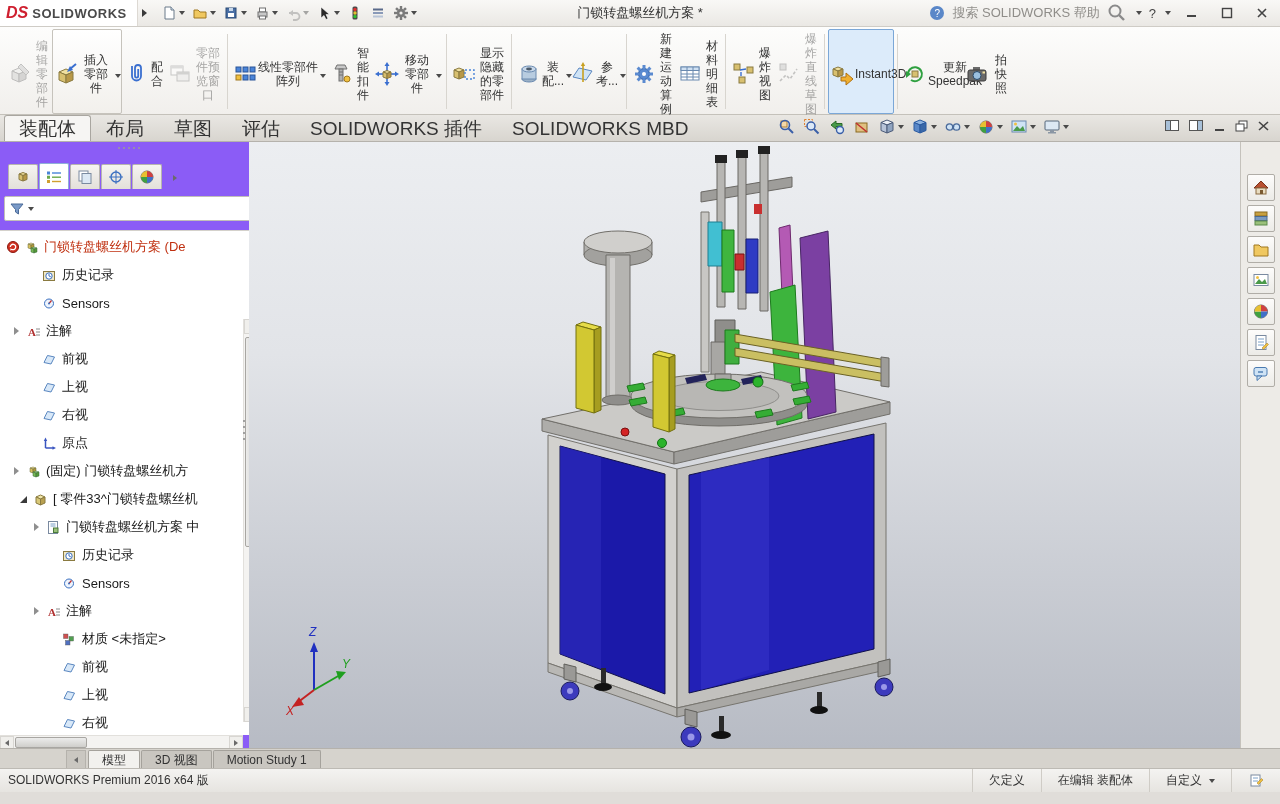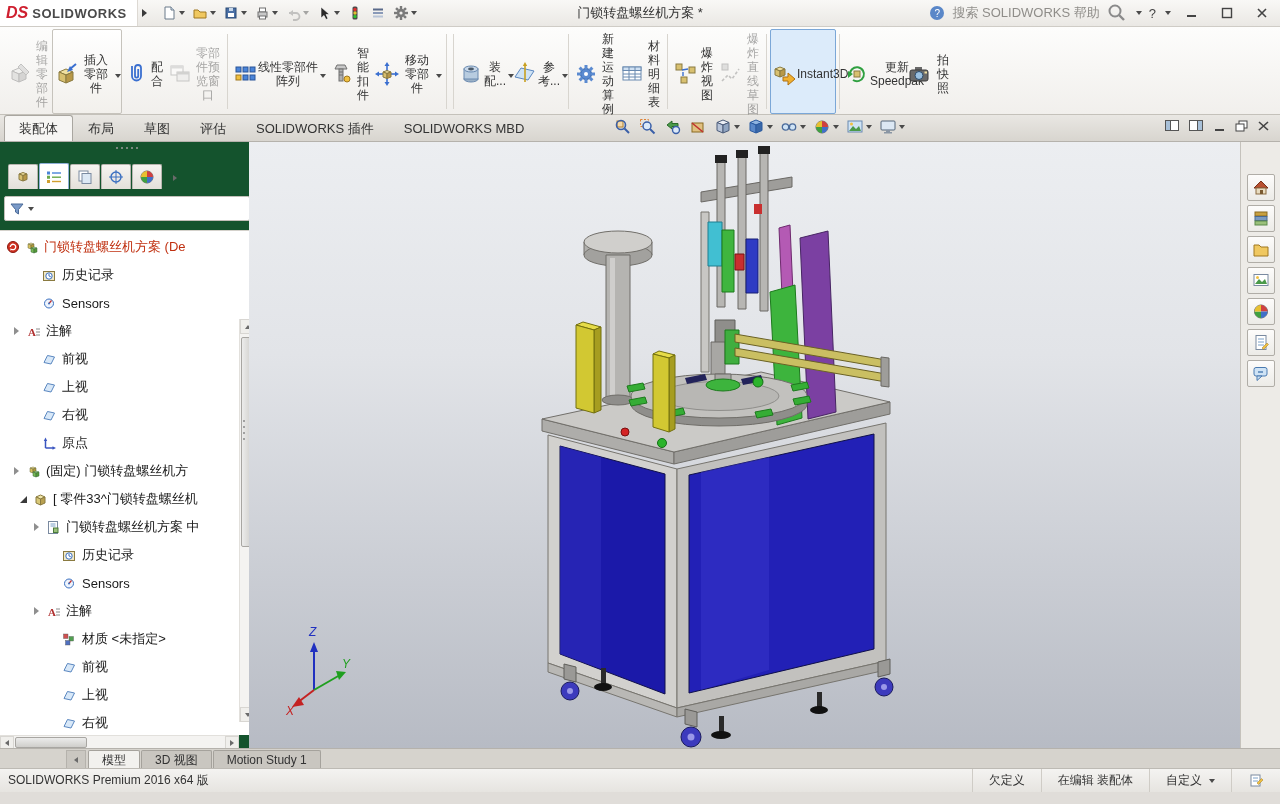--- a/index.html
+++ b/index.html
@@ -28,28 +28,28 @@
   .rb .lb { line-height:14px; }
   .rb .car { margin-top:3px; }
   .rb.disabled { opacity:.42; filter:grayscale(1); }
   .rb.framed { background:linear-gradient(#ffffff,#f2f0ec); border-color:#c6c3bc; }
   .rb.active { background:#dcebfa; border-color:#7ba7d7; }
   .rsep { width:1px; background:#d8d5cf; margin:5px 3px; }
   .w46{width:46px}.w44{width:44px}.w50{width:50px}.w54{width:54px}.w58{width:58px}.w62{width:62px}.w66{width:66px}.w70{width:70px}.w96{width:96px}
 
   
   .cmdbar { position:absolute; top:115px; left:0; right:0; height:27px; background:linear-gradient(#e9e7e3,#d8d5cf); border-bottom:1px solid #b5b2ac; display:flex; align-items:flex-end; padding-left:4px; }
-  .ctab { height:26px; line-height:25px; padding:0 14px; font-size:13px; color:#333; border:1px solid transparent; border-bottom:none; white-space:nowrap; }
+  .ctab { height:26px; line-height:25px; padding:0 14px; font-size:19px; color:#333; border:1px solid transparent; border-bottom:none; white-space:nowrap; }
   .ctab.active { background:#f6f5f3; border-color:#a9a6a0; border-radius:3px 3px 0 0; }
   .headsup { display:flex; align-items:center; gap:5px; margin:0 0 4px 74px; }
   .hu-btn { display:flex; align-items:center; height:20px; padding:0 1px; }
   .winctl { margin-left:auto; display:flex; align-items:center; gap:9px; padding-right:10px; margin-bottom:6px; }
 
   
-  .left-panel { position:absolute; left:0; top:142px; width:259px; height:606px; background:#14532d; border-right:5px solid #3b82f6; }
+  .left-panel { position:absolute; left:0; top:142px; width:259px; height:606px; background:#8b5cf6; border-right:1px solid #3b82f6; }
   .h-grip { position:absolute; top:5px; left:50%; transform:translateX(-50%); display:flex; gap:3px; }
   .h-grip i { width:2px; height:2px; background:#9a9a9a; border-radius:50%; display:block; }
   .panel-tabs { position:absolute; top:21px; left:8px; height:26px; display:flex; align-items:flex-end; gap:1px; }
   .ptab { width:30px; height:25px; display:flex; align-items:center; justify-content:center; border:1px solid #b8b5af; border-bottom:none; background:linear-gradient(#f6f4f1,#e3e0da); border-radius:2px 2px 0 0; }
   .ptab.active { background:#fff; border-color:#8fb0d8; height:26px; }
   .ptab-more { width:16px; height:22px; display:flex; align-items:center; justify-content:center; margin-left:4px; }
   .filter-row { position:absolute; top:54px; left:4px; right:4px; height:25px; background:#fff; border:1px solid #c2bfb9; border-radius:2px; display:flex; align-items:center; padding:0 5px; gap:2px; }
   .tree-area { position:absolute; top:88px; left:0; right:0; bottom:13px; background:#fff; border-top:1px solid #d4d1cb; }
   .tree { position:absolute; inset:2px 15px 0 0; overflow:hidden; }
   .trow { height:28px; display:flex; align-items:center; font-size:13px; color:#1a1a1a; white-space:nowrap; }
@@ -297,20 +297,31 @@
             <polygon points="13,25 10.5,21 15.5,21" fill="#3a6fd0"></polygon>
             <polygon points="9,11 13,9.5 17,11 13,12.5" fill="#f0e0a0" stroke="#8a7a40"></polygon>
             <polygon points="9,11 13,12.5 13,17.5 9,16" fill="#d8c070" stroke="#8a7a40"></polygon>
             <polygon points="13,12.5 17,11 17,16 13,17.5" fill="#b89848" stroke="#8a7a40"></polygon>
           </svg>
         </span>
       <span class="lb">移动零部件</span>
       <span class="car"></span>
     </div>
     <span class="rsep"></span>
+    <div class="rb w58">
+      <span class="ic">
+          <svg width="26" height="26">
+            <polygon points="3,9 8,7 13,9 8,11" fill="#f0e0a0" stroke="#8a7a40"></polygon>
+            <polygon points="3,9 8,11 8,18 3,16" fill="#d8c070" stroke="#8a7a40"></polygon>
+            <polygon points="8,11 13,9 13,16 8,18" fill="#b89848" stroke="#8a7a40"></polygon>
+            <rect x="14" y="9" width="9" height="9" fill="none" stroke="#4a84d8" stroke-dasharray="2 2" stroke-width="1.4"></rect>
+          </svg>
+        </span>
+      <span class="lb">显示隐藏的零部件</span>
+    </div>
     <span class="rsep"></span>
     <div class="rb w54">
       <span class="ic">
           <svg width="26" height="26">
             <ellipse cx="13" cy="18" rx="7" ry="3" fill="#9ab0c6" stroke="#6a8ab0"></ellipse>
             <rect x="6" y="8" width="14" height="10" fill="#b8cce0" stroke="#6a8ab0"></rect>
             <ellipse cx="13" cy="8" rx="7" ry="3" fill="#c8d8ea" stroke="#6a8ab0"></ellipse>
             <ellipse cx="13" cy="8" rx="3" ry="1.4" fill="#4a5a6a"></ellipse>
           </svg>
         </span>

